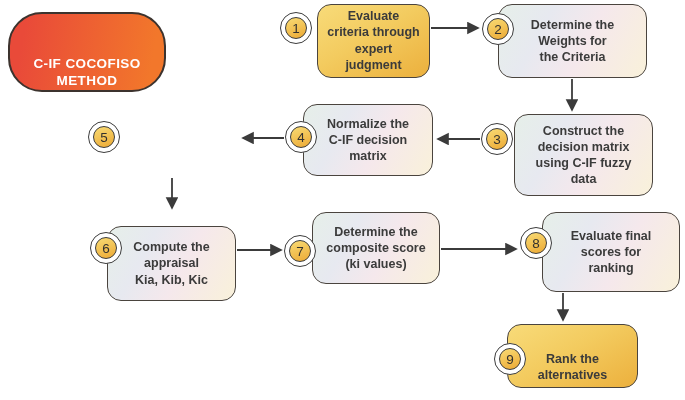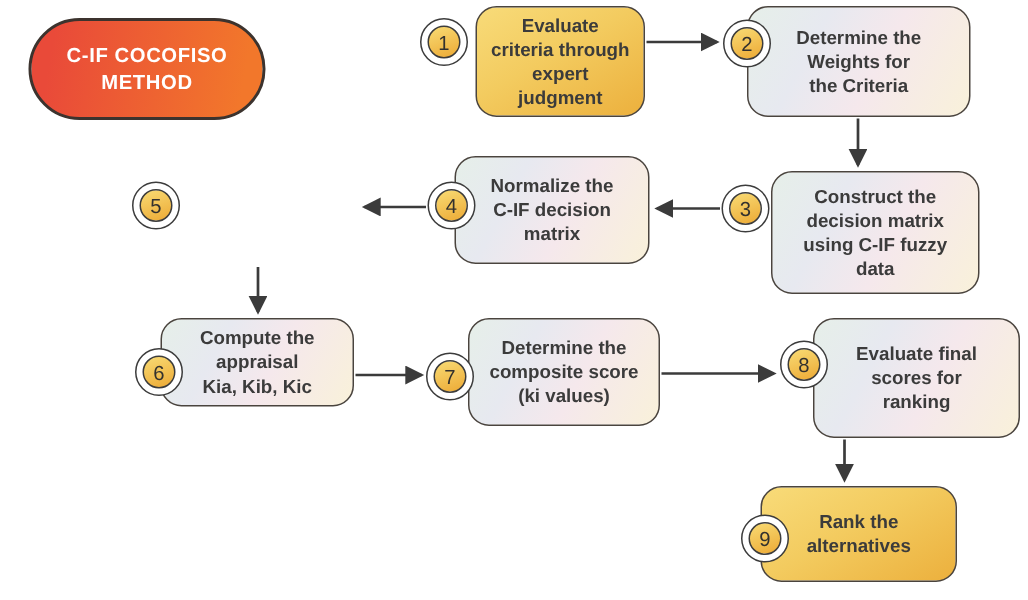--- a/index.html
+++ b/index.html
@@ -4,40 +4,41 @@
 <style>
   html,body{margin:0;padding:0;background:#ffffff;}
   #canvas{
     position:relative;
     width:685px;height:400px;
     background:#ffffff;
     font-family:"Liberation Sans", sans-serif;
     overflow:hidden;
   }
   .title-pill{
-    position:absolute;left:19px;top:12px;width:158px;height:68px;
+    position:absolute;left:8px;top:12px;width:158px;height:80px;
     border-radius:34px;
     background:linear-gradient(100deg,#e94a39 10%,#f2772b 90%);
     border:2px solid #3c332e;
-    display:flex;align-items:center;justify-content:center;
+    display:flex;align-items:flex-end;justify-content:center;
     box-sizing:border-box;
   }
   .title-pill .title-text{
     color:#ffffff;font-size:13.5px;font-weight:bold;
     letter-spacing:.4px;text-align:center;line-height:1.3;
     white-space:pre-line;
   }
   .box{
     position:absolute;box-sizing:border-box;
     border:1.5px solid #4a443e;border-radius:14px;
     display:flex;align-items:center;justify-content:center;
     padding:4px 6px;
   }
   .box.gold{
     background:linear-gradient(150deg,#f8db79 0%,#f3cb5f 45%,#ecb03d 100%);
+    align-items:flex-end;
   }
   .box.pastel{
     background:linear-gradient(118deg,#e6efe9 0%,#e7e9f0 30%,#f5e8ec 58%,#f9f1da 100%);
   }
   .step-label{
     color:#3b3b3b;font-size:12.5px;font-weight:bold;line-height:1.3;
     text-align:center;white-space:pre-line;
   }
   .badge{
     position:absolute;width:32px;height:32px;border-radius:50%;
@@ -79,21 +80,21 @@
     <div class="step-label">Construct the
 decision matrix
 using C-IF fuzzy
 data</div>
   </div>
   <div class="box pastel" style="left:303px;top:104px;width:130px;height:72px;">
     <div class="step-label">Normalize the
 C-IF decision
 matrix</div>
   </div>
-  <div class="box pastel" style="left:107px;top:212px;width:129px;height:59px;">
+  <div class="box pastel" style="left:107px;top:226px;width:129px;height:75px;">
     <div class="step-label">Compute the
 appraisal
 Kia, Kib, Kic</div>
   </div>
   <div class="box pastel" style="left:312px;top:212px;width:128px;height:72px;">
     <div class="step-label">Determine the
 composite score
 (ki values)</div>
   </div>
   <div class="box pastel" style="left:542px;top:212px;width:138px;height:80px;">

